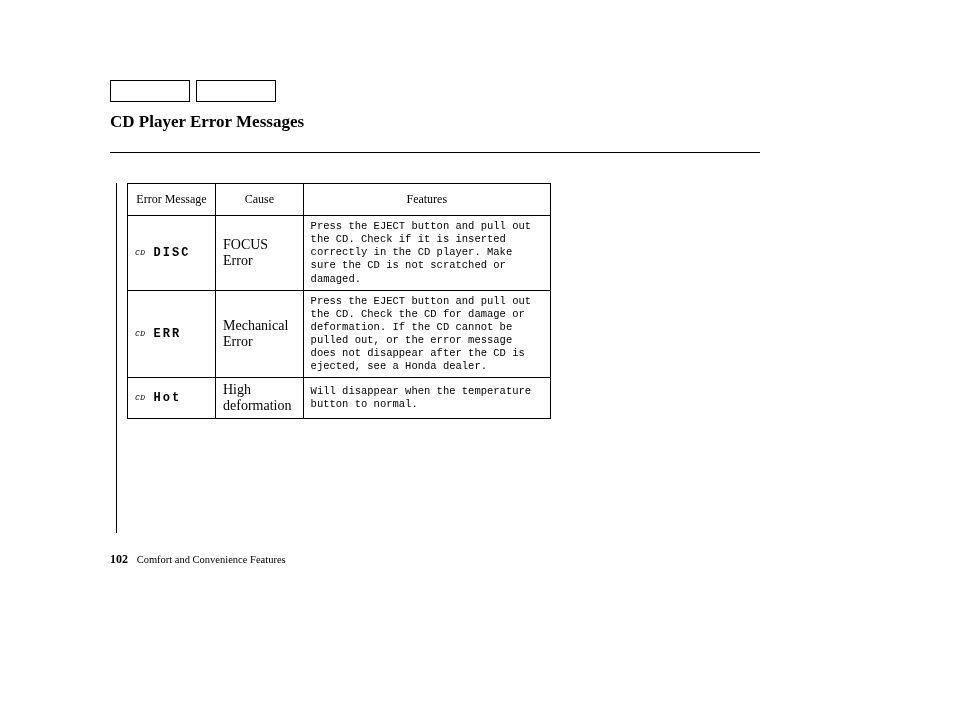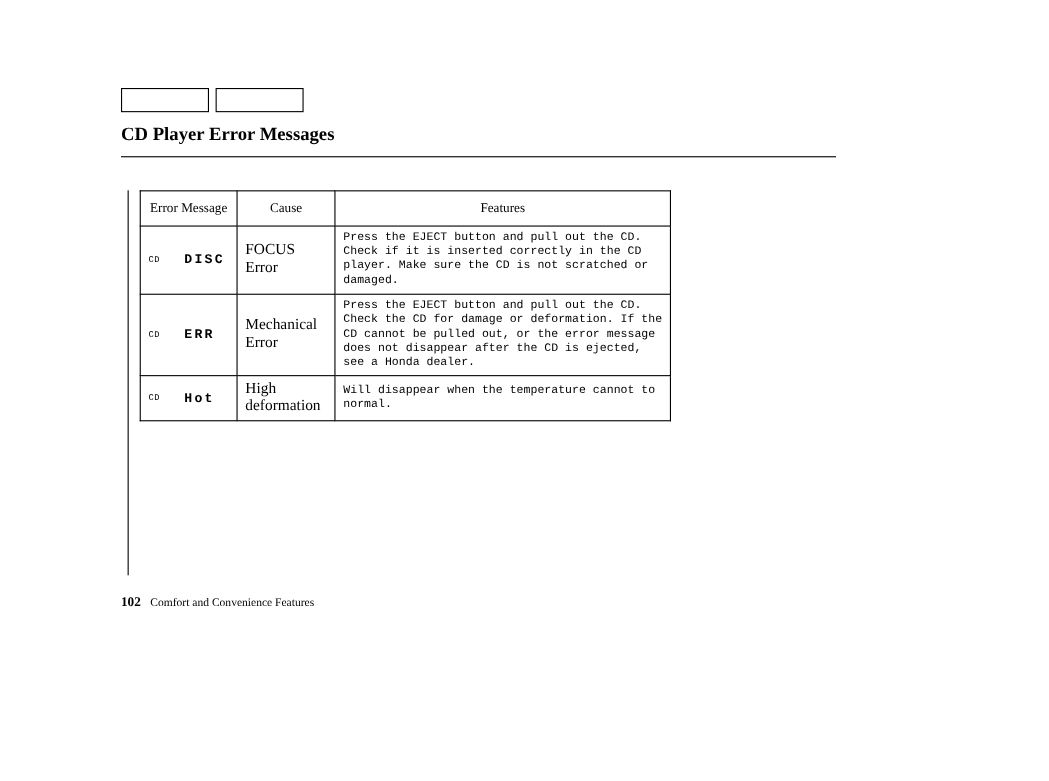--- a/index.html
+++ b/index.html
@@ -25,21 +25,21 @@
     margin-bottom: 10px;
   }
   .top-box {
     border: 1px solid #000;
     width: 80px;
     height: 22px;
   }
   .page-title {
     font-weight: bold;
     font-size: 17px;
-    padding-bottom: 10px;
+    padding-bottom: 20px;
     border-bottom: 1px solid #000;
     margin-bottom: 30px;
   }
   .content {
     display: flex;
     align-items: stretch;
   }
   .intro-col {
     width: 210px;
     font-size: 12.5px;
@@ -48,21 +48,21 @@
   }
   .vrule {
     width: 0;
     border-left: 1px solid #000;
     margin: 0 10px 0 6px;
     min-height: 350px;
   }
   .table-col { flex: 1; }
   table.err {
     border-collapse: collapse;
-    width: 483px;
+    width: 424px;
     font-size: 10.5px;
   }
   table.err th, table.err td {
     border: 1px solid #000;
     padding: 4px 7px;
     vertical-align: middle;
     text-align: left;
   }
   table.err th {
     font-weight: normal;
@@ -76,32 +76,33 @@
     width: 88px;
     text-align: left;
     white-space: nowrap;
     font-family: "Courier New", monospace;
     font-size: 10px;
     letter-spacing: 1px;
   }
   .cd-tag {
     font-size: 8px;
     letter-spacing: 0.5px;
-    margin-right: 22px;
+    font-style: italic;
+    margin-right: 8px;
     vertical-align: 1px;
   }
   .seg {
     font-weight: bold;
     letter-spacing: 2px;
     font-size: 12px;
   }
   .footer {
     position: absolute;
     left: 0;
-    top: 460px;
+    top: 472px;
     font-size: 10.5px;
   }
   .footer .pg { font-weight: bold; font-size: 12px; margin-right: 6px; }
 </style>
 </head>
 <body>
 
 <div class="page">
 
   <div class="top-boxes">
@@ -140,21 +141,21 @@
               <span class="cd-tag">CD</span><span class="seg">ERR</span>
             </td>
             <td class="cause-cell">Mechanical Error</td>
             <td class="sol-cell">Press the EJECT button and pull out the CD. Check the CD for damage or deformation. If the CD cannot be pulled out, or the error message does not disappear after the CD is ejected, see a Honda dealer.</td>
           </tr>
           <tr>
             <td class="msg-cell">
               <span class="cd-tag">CD</span><span class="seg">Hot</span>
             </td>
             <td class="cause-cell">High deformation</td>
-            <td class="sol-cell">Will disappear when the temperature cannot to normal.</td>
+            <td class="sol-cell">Will disappear when the temperature button to normal.</td>
           </tr>
         </tbody>
       </table>
     </div>
   </div>
 
   <div class="footer">
     <span class="pg">102</span>
     <span>Comfort and Convenience Features</span>
   </div>

